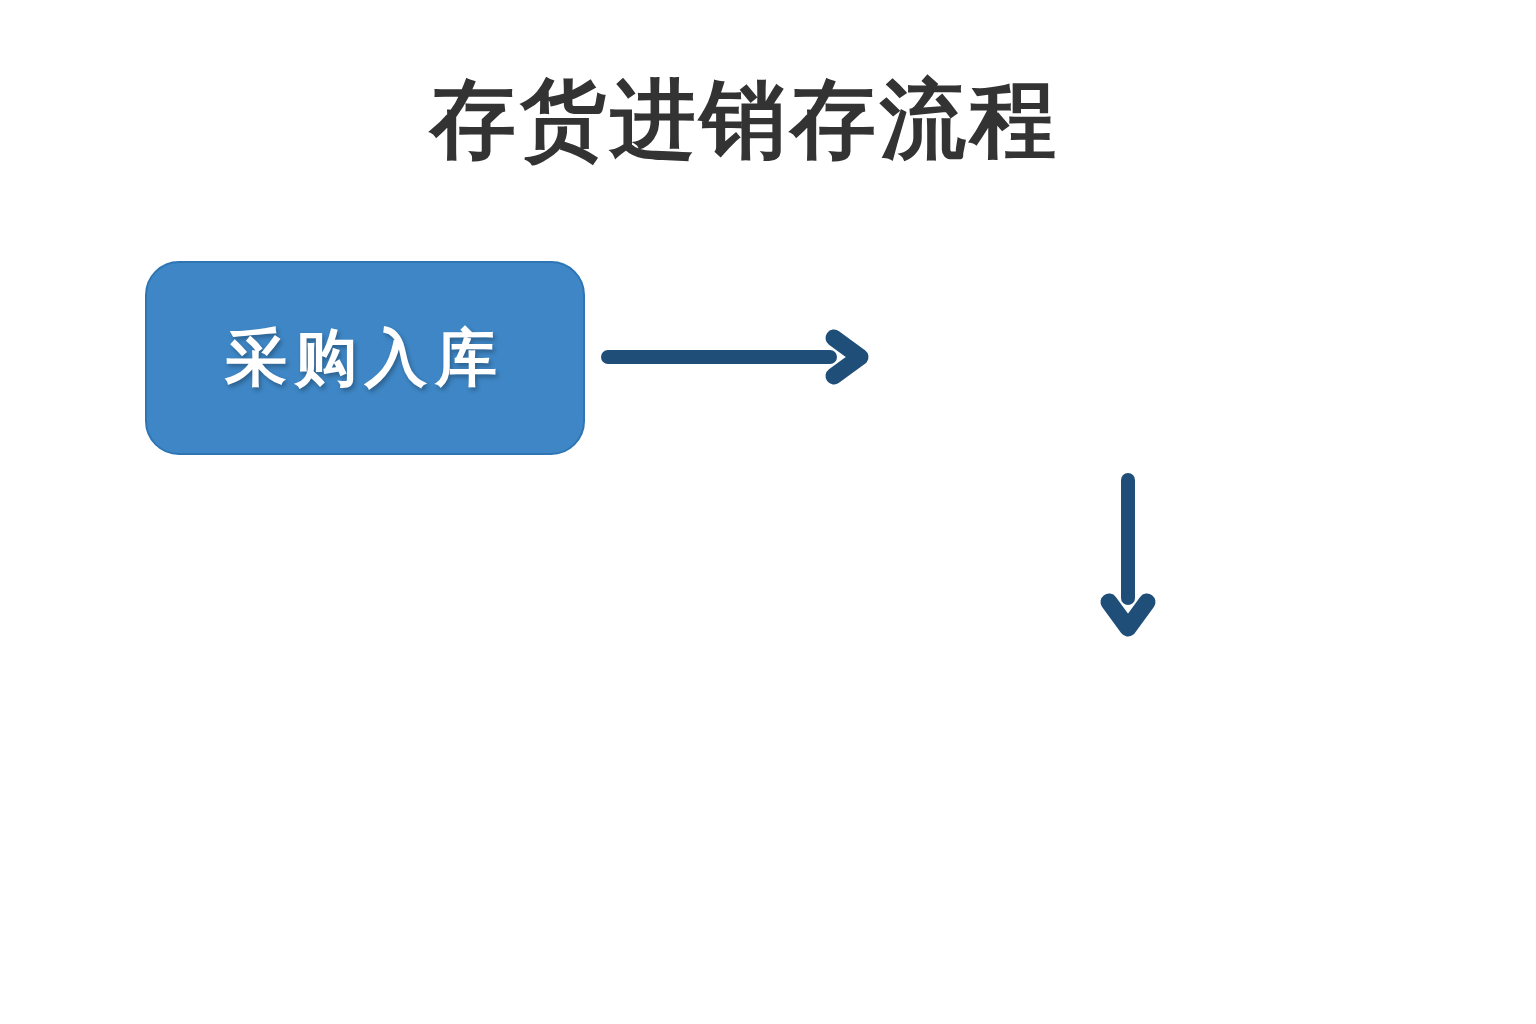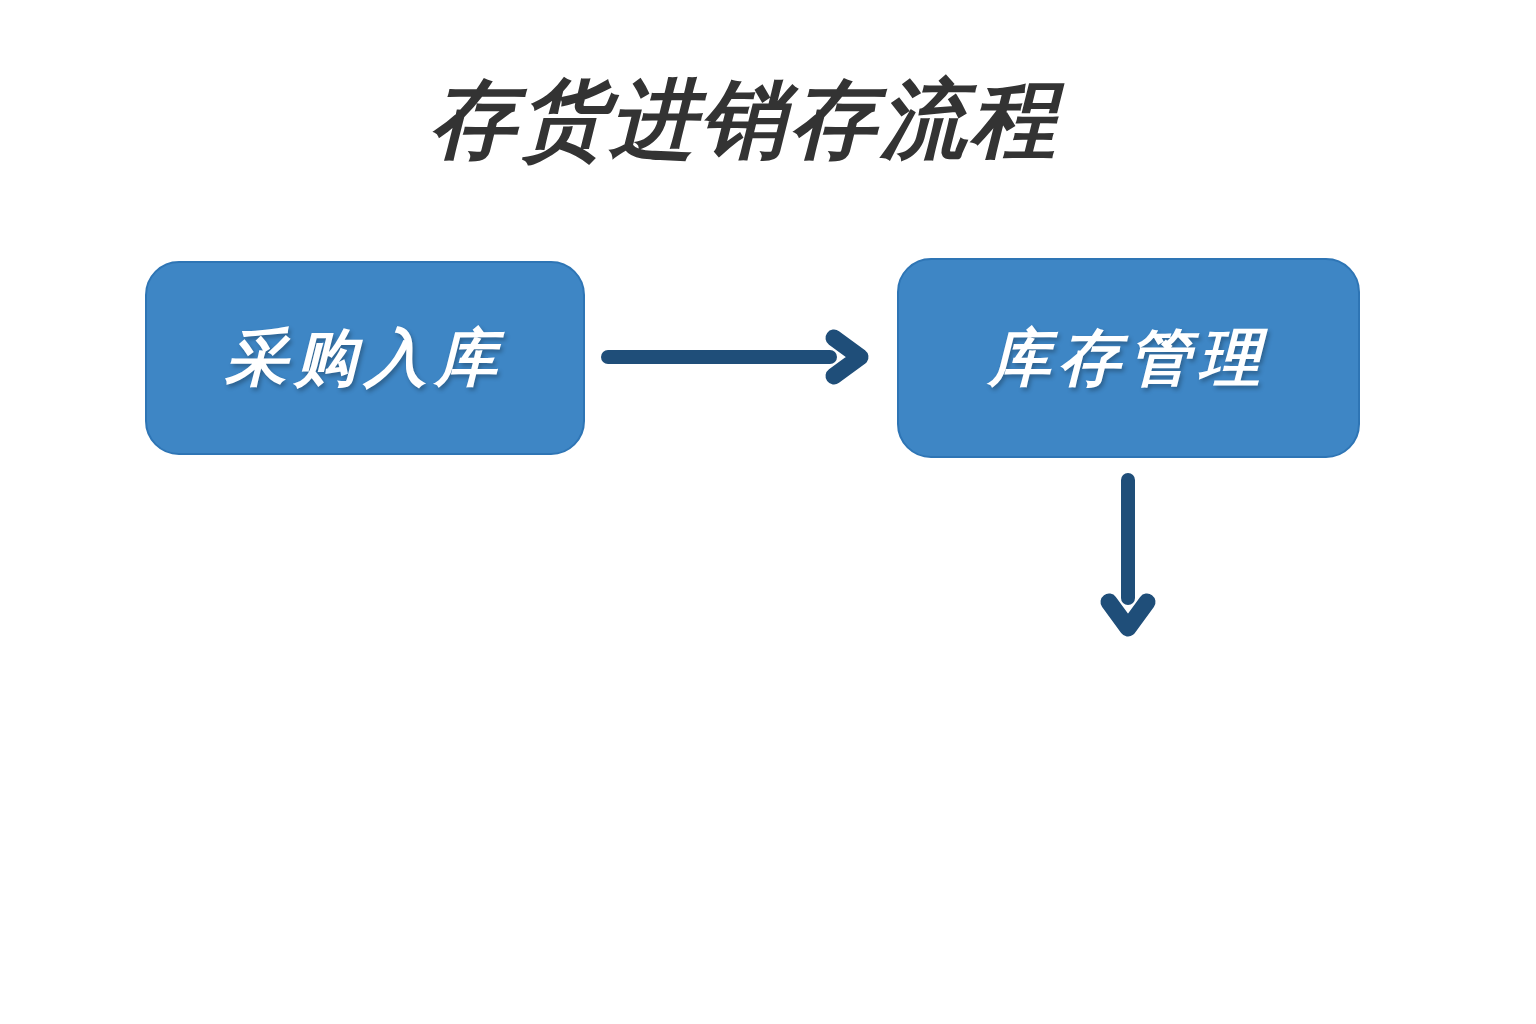--- a/index.html
+++ b/index.html
@@ -16,21 +16,20 @@
     height: 1024px;
     background: var(--color-background);
     font-family: "Liberation Sans", "DejaVu Sans", sans-serif;
     overflow: hidden;
   }
   .stage {
     position: relative;
     width: 1264px;
     height: 1024px;
     background: var(--color-background);
-    font-style: italic;
   }
   .diagram-title {
     position: absolute;
     top: 62px;
     left: 0;
     width: 1490px;
     text-align: center;
     font-size: 86px;
     font-weight: 800;
     letter-spacing: 4px;
@@ -74,23 +73,20 @@
 <body>
 
 <div class="stage">
 
   <div class="diagram-title">存货进销存流程</div>
 
   <div class="node" id="node-purchase-inbound">
     <span class="node-label">采购入库</span>
   </div>
 
-  <div class="node" id="node-inventory-mgmt">
-    <span class="node-label">库存管理</span>
-  </div>
 
 
   <svg class="arrow-svg" id="arrow-right" width="280" height="56" viewBox="0 0 280 56" aria-hidden="true">
     <line class="shaft" x1="10" y1="28" x2="232" y2="28"></line>
     <path class="head" d="M 236 9 L 262 28 L 236 47"></path>
   </svg>
 
   <svg class="arrow-svg" id="arrow-down" width="56" height="172" viewBox="0 0 56 172" aria-hidden="true">
     <line class="shaft" x1="28" y1="10" x2="28" y2="128"></line>
     <path class="head" d="M 9 132 L 28 158 L 47 132"></path>

